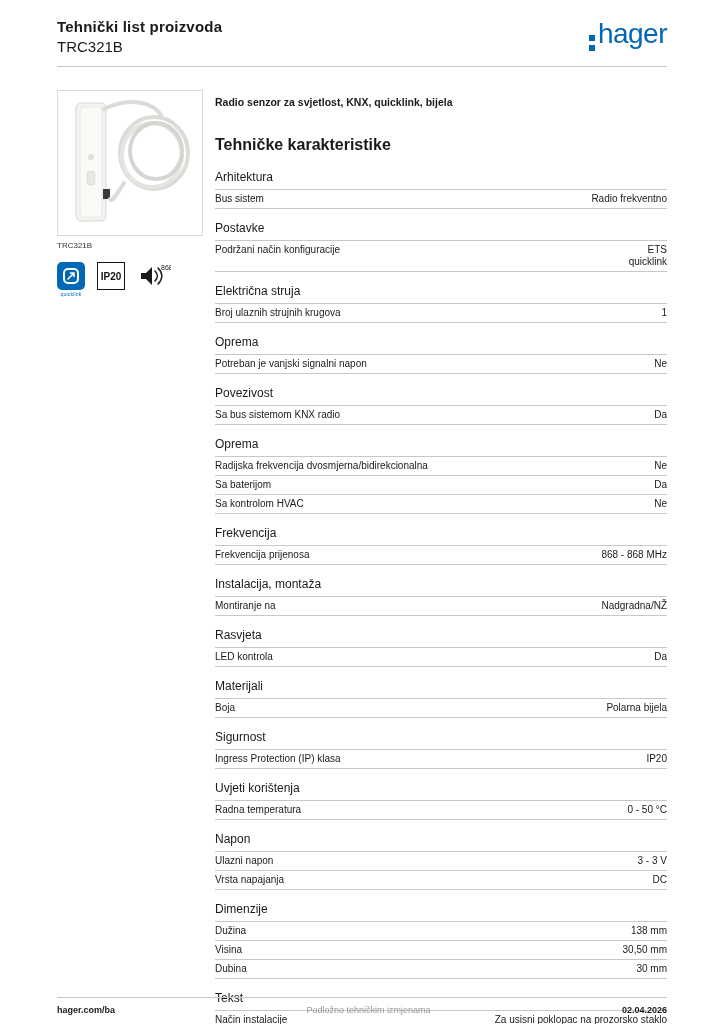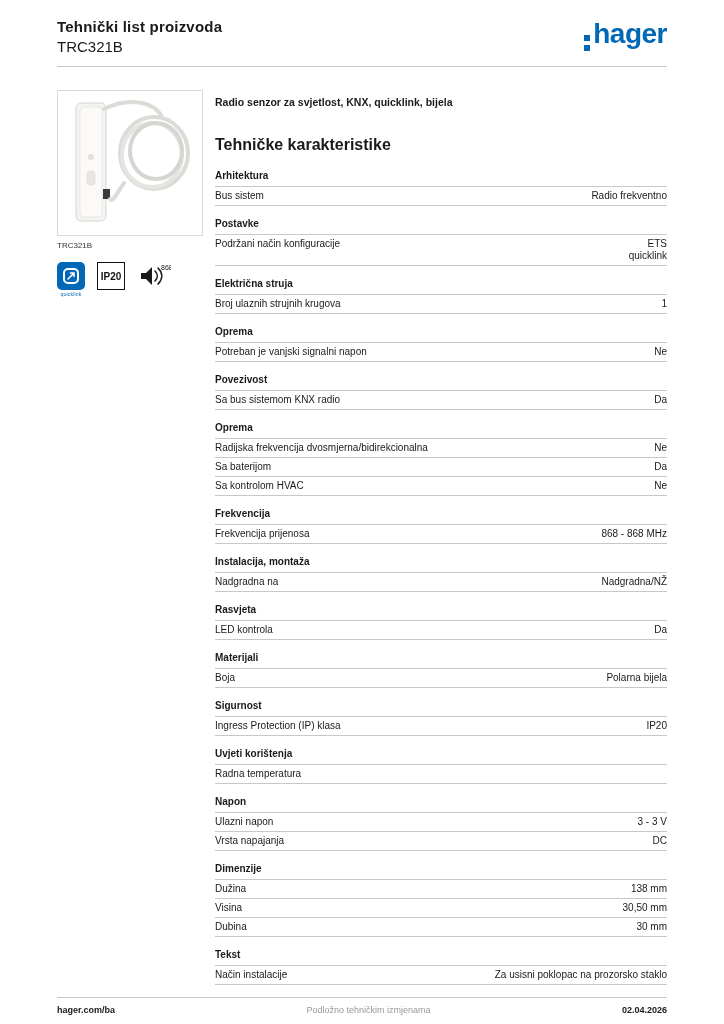--- a/index.html
+++ b/index.html
@@ -18,21 +18,21 @@
   .header {
     position: absolute;
     left: 57px; right: 57px; top: 18px;
     display: flex; justify-content: space-between; align-items: flex-start;
   }
   .doc-title { font-size: 15px; font-weight: bold; letter-spacing: 0.2px; }
   .doc-code { font-size: 15px; font-weight: normal; margin-top: 3px; }
   .logo { display: flex; align-items: baseline; color: #0068b4; margin-top: 2px; }
   .logo-colon { display: inline-flex; flex-direction: column; gap: 4px; margin-right: 3px; transform: translateY(-2px); }
   .logo-colon span { width: 6px; height: 6px; background: #0068b4; display: block; }
-  .logo-text { font-size: 28px; font-weight: bold; letter-spacing: -0.5px; line-height: 1; text-align: center; }
+  .logo-text { font-size: 28px; font-weight: normal; letter-spacing: -0.5px; line-height: 1; text-align: center; }
   .header-rule {
     position: absolute; left: 57px; right: 57px; top: 66px;
     border-top: 1px solid #c8c8c8;
   }
 
   
   .left-col { position: absolute; left: 57px; top: 90px; width: 146px; }
   .product-image-box {
     width: 146px; height: 146px;
     border: 1px solid #d9d9d9;
@@ -53,21 +53,21 @@
     font-size: 10px; font-weight: bold; color: #111;
   }
   .radio-box { width: 34px; height: 28px; display: flex; align-items: center; justify-content: center; }
 
   
   .main-col { position: absolute; left: 215px; top: 96px; right: 57px; }
   .product-title { font-size: 10.5px; font-weight: bold; margin-bottom: 28px; }
   .tech-title { font-size: 16px; font-weight: bold; margin-bottom: 16px; }
 
   .section-heading {
-    font-size: 10px; font-weight: bold;
+    font-size: 12px; font-weight: normal;
     margin-top: 12px; margin-bottom: 5px;
   }
   .rows { border-bottom: 1px solid #c8c8c8; }
   .row {
     display: flex; justify-content: space-between; align-items: flex-start;
     border-top: 1px solid #c8c8c8;
     padding: 3px 0 3px 0;
     font-size: 10px;
     line-height: 12px;
   }
@@ -229,21 +229,21 @@
           <div class="row">
             <div class="label">Frekvencija prijenosa</div>
             <div class="value">
               <div>868 - 868 MHz</div>
             </div>
           </div>
         </div>
         <div class="section-heading">Instalacija, montaža</div>
         <div class="rows">
           <div class="row">
-            <div class="label">Nadgradna na</div>
+            <div class="label">Montiranje na</div>
             <div class="value">
               <div>Nadgradna/NŽ</div>
             </div>
           </div>
         </div>
         <div class="section-heading">Rasvjeta</div>
         <div class="rows">
           <div class="row">
             <div class="label">LED kontrola</div>
             <div class="value">
@@ -266,20 +266,23 @@
             <div class="label">Ingress Protection (IP) klasa</div>
             <div class="value">
               <div>IP20</div>
             </div>
           </div>
         </div>
         <div class="section-heading">Uvjeti korištenja</div>
         <div class="rows">
           <div class="row">
             <div class="label">Radna temperatura</div>
+            <div class="value">
+              <div>0 - 50 °C</div>
+            </div>
           </div>
         </div>
         <div class="section-heading">Napon</div>
         <div class="rows">
           <div class="row">
             <div class="label">Ulazni napon</div>
             <div class="value">
               <div>3 - 3 V</div>
             </div>
           </div>

